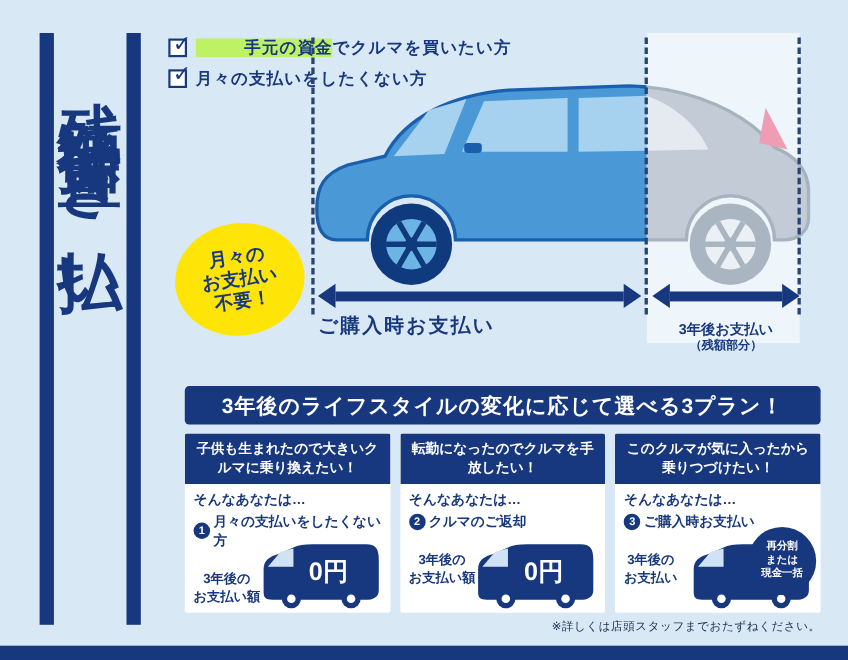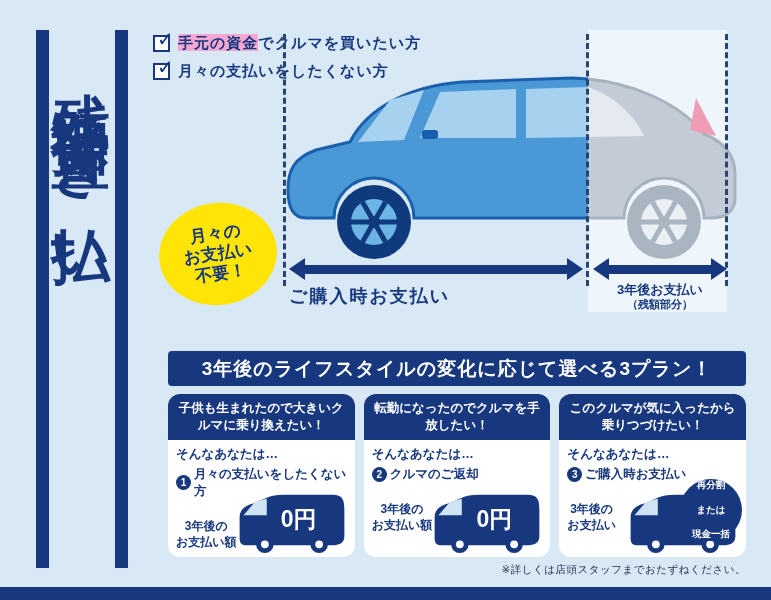--- a/index.html
+++ b/index.html
@@ -14,21 +14,21 @@
   .vbar-right { left:115px; }
   .vtitle { position:absolute; left:52px; top:46px; writing-mode:vertical-rl; text-orientation:upright;
             color:#17387e; font-weight:bold; font-size:58px; letter-spacing:14px; line-height:1; }
 
   
   .checklist { position:absolute; left:153px; top:34px; }
   .check-row { display:flex; align-items:center; gap:8px; margin-bottom:9px; }
   .checkbox { position:relative; width:17px; height:17px; border:2px solid #17387e; background:#fff; flex:0 0 17px; }
   .tick { position:absolute; left:2px; top:-10px; font-size:20px; font-weight:bold; color:#17387e; }
   .check-text { font-size:15px; font-weight:bold; color:#17387e; letter-spacing:1px; }
-  .hl { background:#f9a8d4; }
+  .hl { background:#bef264;padding-left:44px; }
 
   
   .light-band { position:absolute; left:588px; top:30px; width:139px; height:282px; background:rgba(255,255,255,.55); }
   .dash { position:absolute; top:34px; height:252px; width:0; border-left:3px dashed #2a4470; }
   .dash-1 { left:283px; } .dash-2 { left:586px; } .dash-3 { left:725px; }
 
   
   .car { position:absolute; left:272px; top:42px; width:478px; height:220px; }
 
   
@@ -40,46 +40,46 @@
   
   .arrow { position:absolute; top:258px; height:22px; display:flex; align-items:center; }
   .arrow-purchase { left:289px; width:294px; }
   .arrow-later { left:593px; width:134px; }
   .arr-l { width:0; height:0; border-top:11px solid transparent; border-bottom:11px solid transparent; border-right:16px solid #17387e; }
   .arr-r { width:0; height:0; border-top:11px solid transparent; border-bottom:11px solid transparent; border-left:16px solid #17387e; }
   .arr-bar { flex:1; height:9px; background:#17387e; }
 
   .purchase-label { position:absolute; left:289px; top:284px; width:294px; text-align:left;
                     font-size:18px; font-weight:bold; color:#17387e; letter-spacing:2px; }
-  .later-label { position:absolute; left:582px; top:282px; width:156px; text-align:center;
+  .later-label { position:absolute; left:582px; top:292px; width:156px; text-align:center;
                  font-size:13px; font-weight:bold; color:#17387e; line-height:1.25; }
   .later-sub { font-size:11px; }
 
   
   .banner { position:absolute; left:168px; top:351px; width:578px; height:35px; background:#17387e;
             border-radius:4px; display:flex; align-items:center; justify-content:center;
             color:#fff; font-size:19px; font-weight:bold; letter-spacing:1px; }
 
   
   .cards { position:absolute; left:168px; top:394px; width:578px; height:163px; display:flex; gap:9px; }
-  .card { flex:1; background:#fff; border-radius:12px; overflow:hidden; display:flex; flex-direction:column; }
+  .card { flex:1; background:#fff; border-radius:2px; overflow:hidden; display:flex; flex-direction:column; }
   .card-head { background:#17387e; color:#fff; font-size:12.5px; font-weight:bold; text-align:center;
                padding:6px 5px; line-height:1.35; min-height:44px; display:flex; align-items:center; justify-content:center; }
   .card-body { padding:6px 8px 0; }
   .lead { font-size:12.5px; font-weight:bold; color:#17387e; }
   .action { font-size:12.5px; font-weight:bold; color:#17387e; margin-top:3px; display:flex; align-items:center; gap:3px; }
   .num { width:15px; height:15px; border-radius:50%; background:#17387e; color:#fff; font-size:10px;
          display:inline-flex; align-items:center; justify-content:center; flex:0 0 15px; }
   .card-bottom { position:relative; flex:1; }
   .pay-label { position:absolute; left:8px; top:18px; font-size:12px; font-weight:bold; color:#17387e; line-height:1.35;text-align:center; }
   .van-wrap { position:absolute; right:4px; bottom:3px; width:118px; height:64px; }
   .van-wrap svg { position:absolute; left:0; top:0; width:100%; height:100%; }
   .amount { position:absolute; left:14px; right:0; top:14px; text-align:center; color:#fff; font-weight:bold; font-size:23px; }
   .keep-badge { position:absolute; right:4px; top:-4px; width:62px; height:62px; border-radius:50%; background:#17387e;
-                display:flex; flex-direction:column; align-items:center; justify-content:center;gap:12px; }
+                display:flex; flex-direction:column; align-items:center; justify-content:center; }
   .keep-badge span { color:#fff; font-size:9.5px; font-weight:bold; line-height:1.3; }
 
   
   .footnote { position:absolute; left:168px; top:563px; width:578px; text-align:right;
               font-size:10.5px; color:#1a2b4a; letter-spacing:.5px; }
   .bottom-bar { position:absolute; left:0; top:587px; width:771px; height:13px; background:#17387e; }
 </style>
 </head>
 <body>
 

